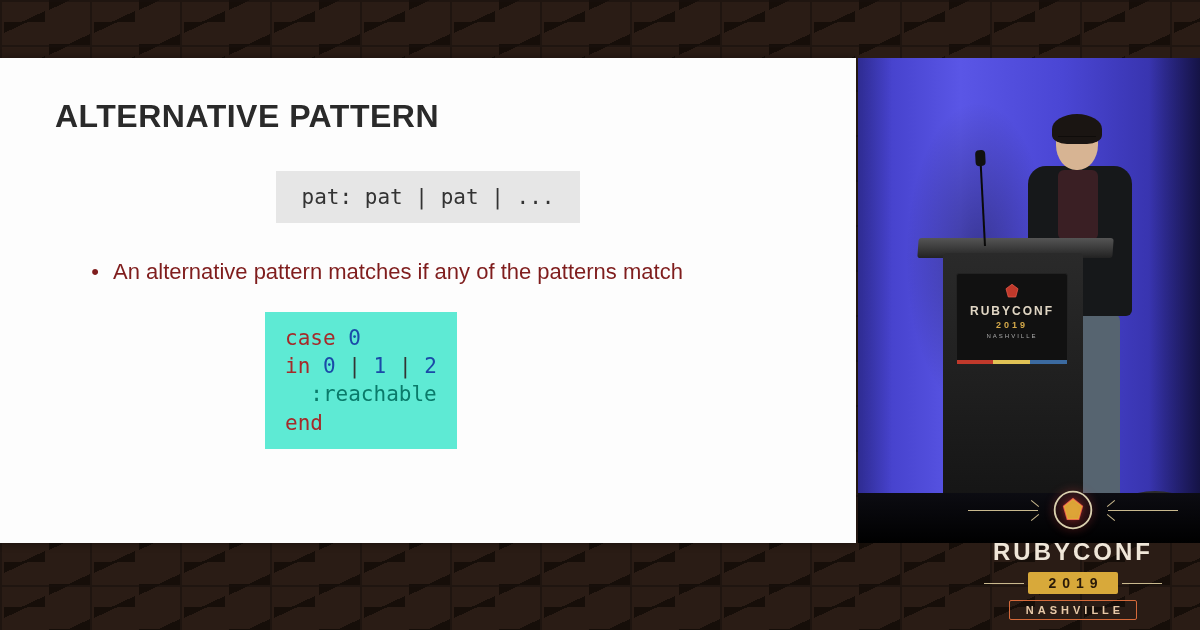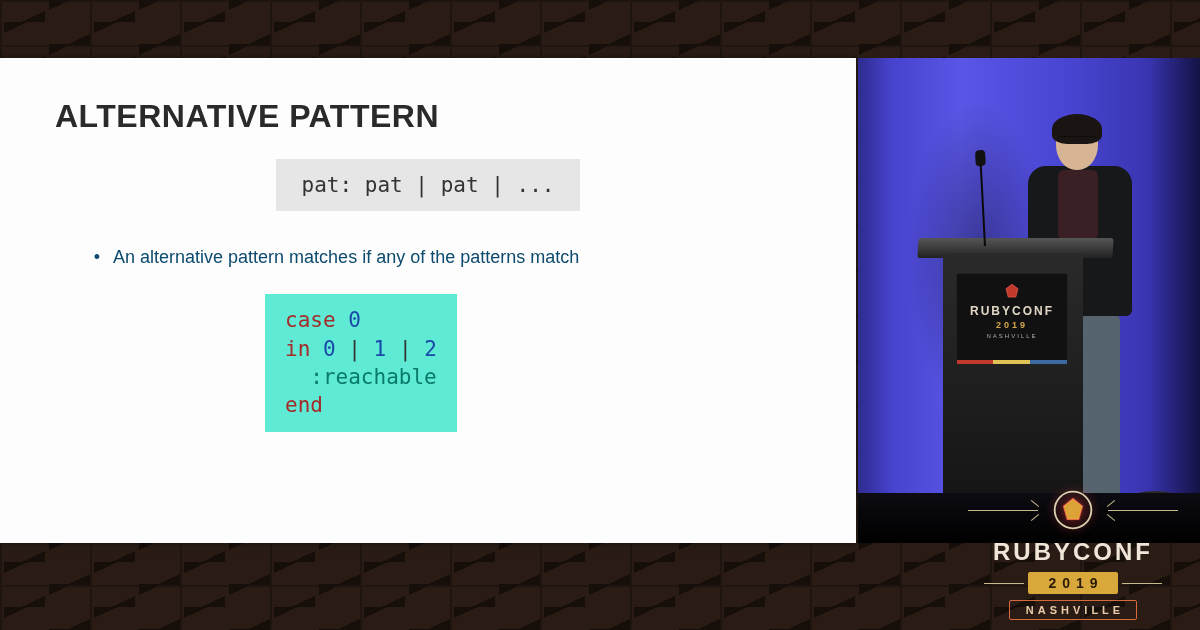--- a/index.html
+++ b/index.html
@@ -44,38 +44,38 @@
     left: 0;
     top: 58px;
     width: 856px;
     height: 485px;
     background: #fdfdfd;
     box-shadow: 0 0 8px rgba(0,0,0,0.4);
     padding: 40px 55px 30px 55px;
     box-sizing: border-box;
   }
   .slide h1 {
-    margin: 0 0 24px 0;
+    margin: 0 0 36px 0;
     font-size: 32px;
     font-weight: 800;
     letter-spacing: 0.5px;
     color: #2a2a2a;
   }
   .syntax-box {
     background: #e6e6e6;
     font-family: "Menlo", "Consolas", monospace;
     font-size: 21px;
     color: #333;
     padding: 14px 26px;
     margin: 0 auto 34px auto;
     width: fit-content;
   }
   .bullet {
-    font-size: 18px;
-    color: #0c4a6e;
+    font-size: 22px;
+    color: #7f1d1d;
     line-height: 1.4;
     margin: 0 0 24px 20px;
     padding-left: 8px;
   }
   .bullet::marker { content: "• "; }
   ul { margin: 0; padding-left: 30px; }
 
   .code-box {
     background: #5eead4;
     font-family: "Menlo", "Consolas", monospace;

